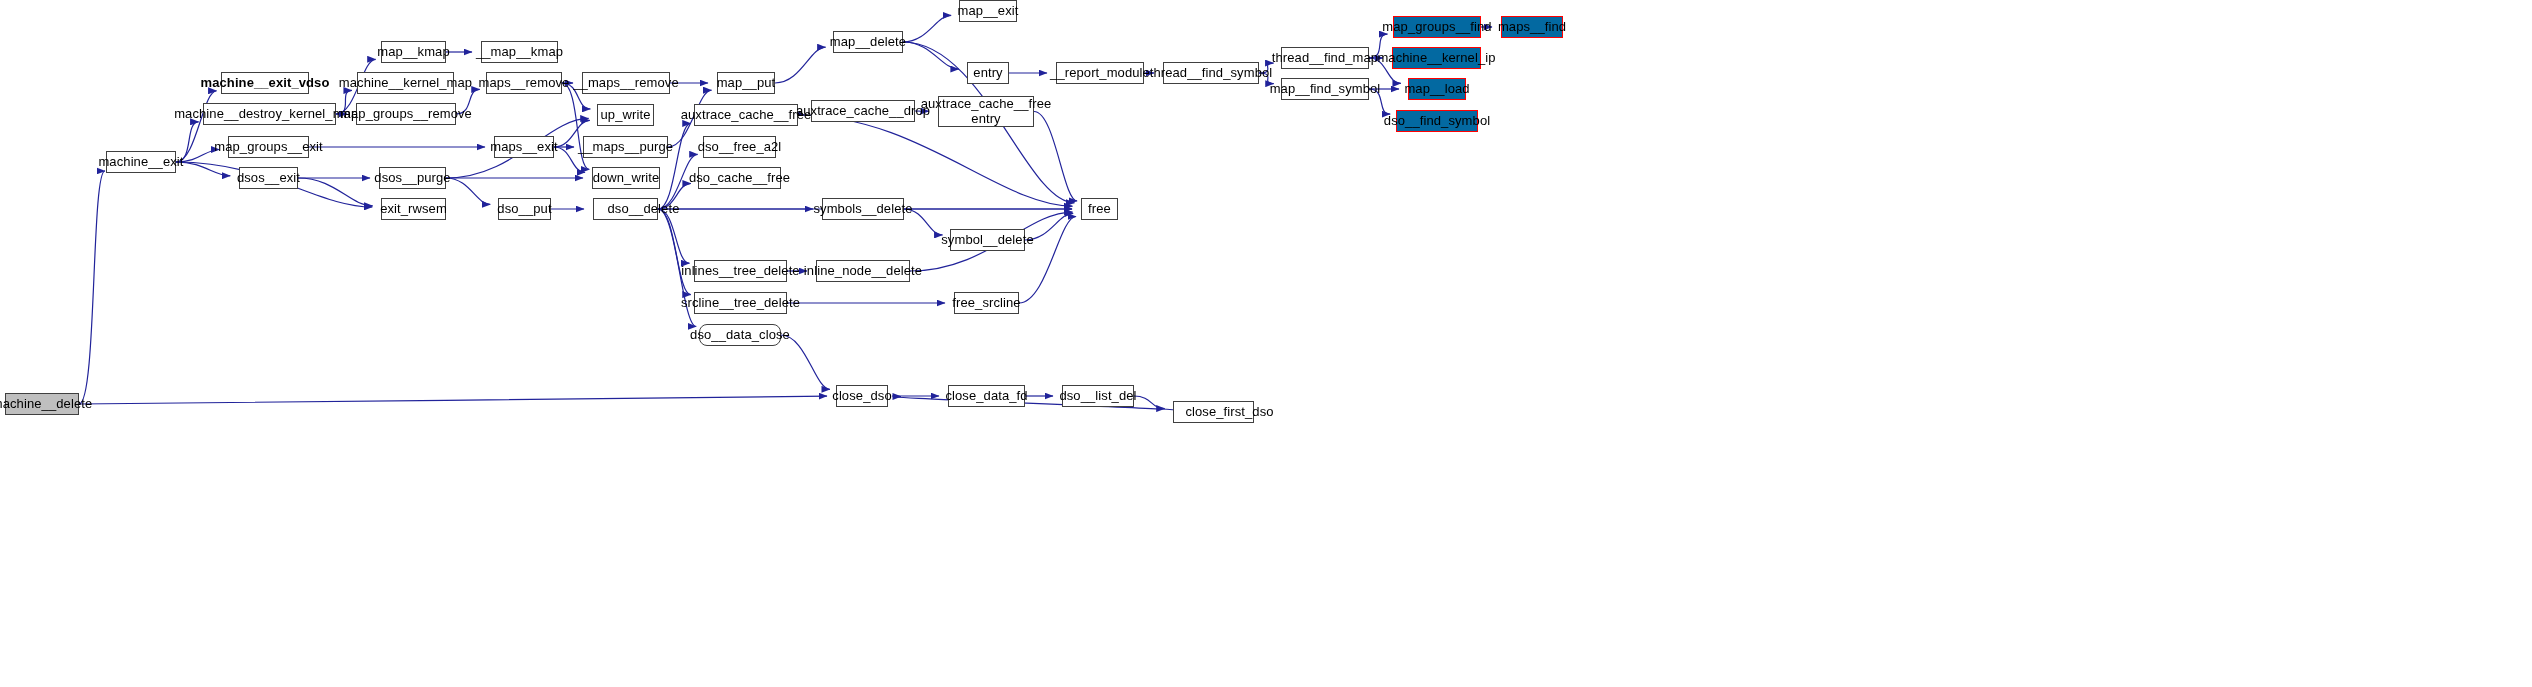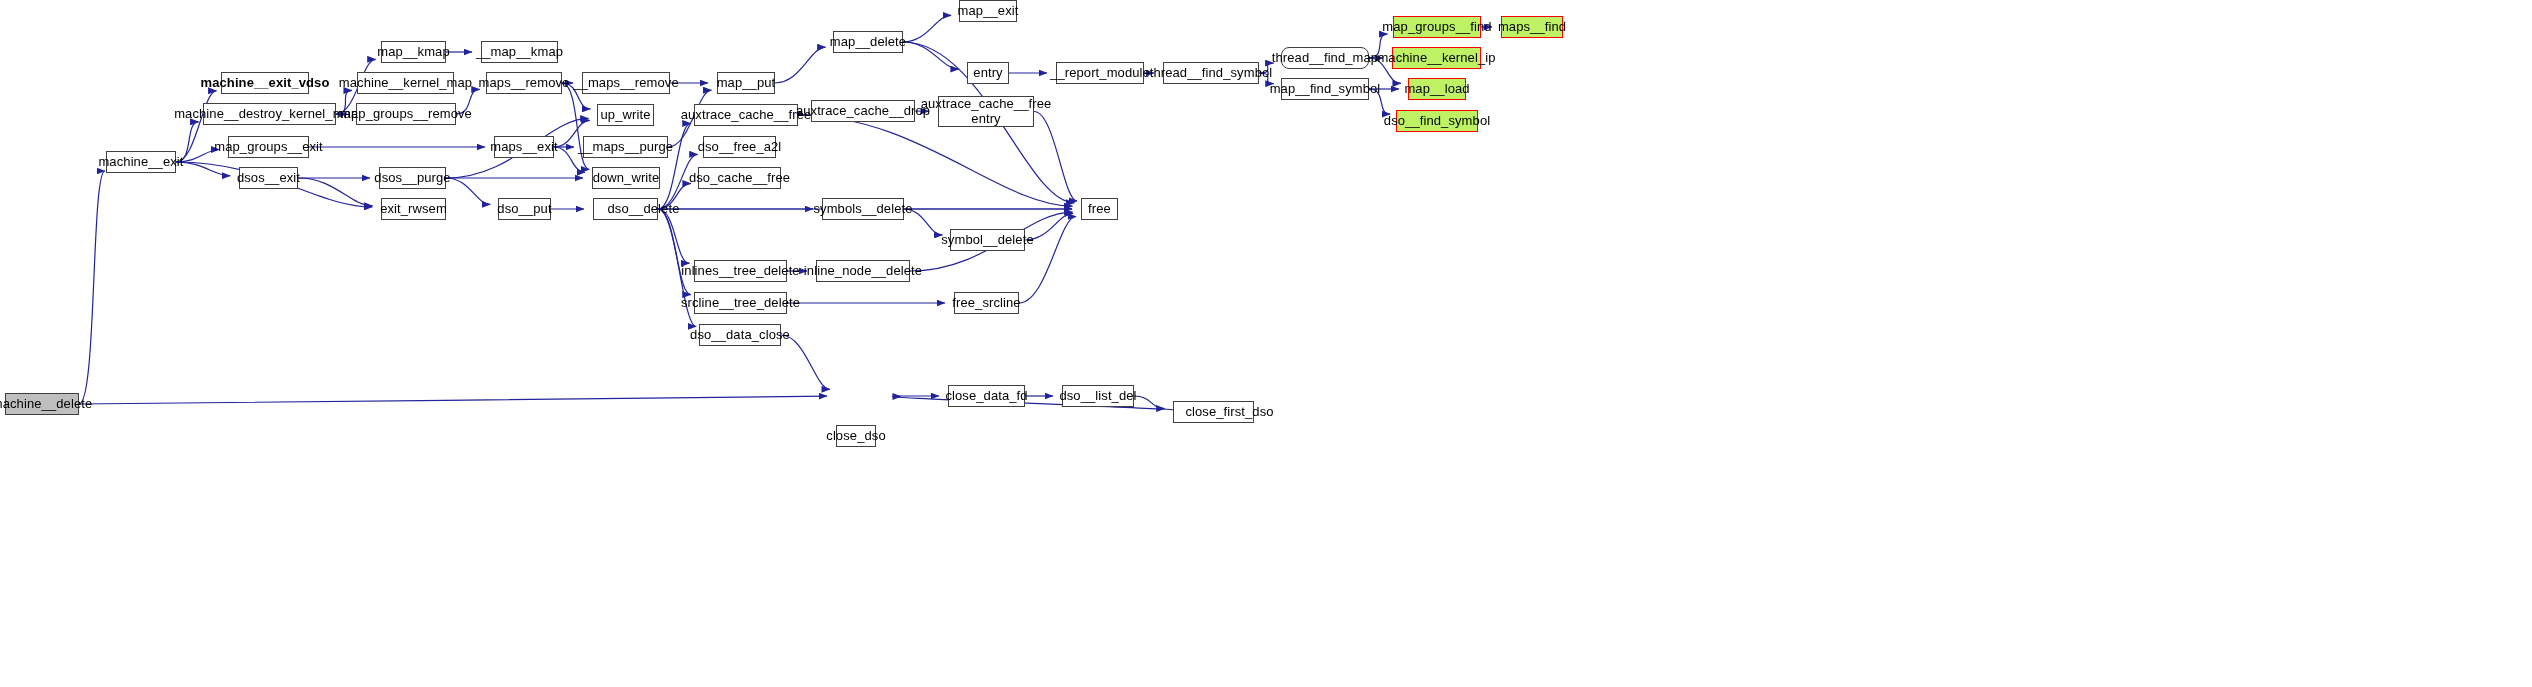--- a/index.html
+++ b/index.html
@@ -28,21 +28,21 @@
     white-space:pre;
     text-align:center;
     z-index:3;
   }
   .node.root{
     background:#bfbfbf;
     border:1px solid #404040;
   }
   .node.ext{
     border:1px solid #ff0000;
-    background:#bef264;
+    background:#0369a1;
   }
   .node.two-line{ line-height:1.15; }
 </style>
 </head>
 <body>
 
 <div id="graph">
   <svg id="edges" xmlns="http://www.w3.org/2000/svg">
     <defs>
       <marker id="arrow" markerWidth="9" markerHeight="7" refX="8.5" refY="3.5" orient="auto" markerUnits="userSpaceOnUse">
@@ -137,39 +137,39 @@
       <div class="node" style="left: 597px; top: 104px; width: 57px; height: 22px;">up_write</div>
       <div class="node" style="left: 583px; top: 136px; width: 85px; height: 22px;">__maps__purge</div>
       <div class="node" style="left: 592px; top: 167px; width: 68px; height: 22px;">down_write</div>
       <div class="node" style="left: 593px; top: 198px; width: 65px; height: 22px; padding-left: 36px;">dso__delete</div>
       <div class="node" style="left: 717px; top: 72px; width: 58px; height: 22px;">map__put</div>
       <div class="node" style="left: 694px; top: 104px; width: 104px; height: 22px;">auxtrace_cache__free</div>
       <div class="node" style="left: 703px; top: 136px; width: 73px; height: 22px;">dso__free_a2l</div>
       <div class="node" style="left: 698px; top: 167px; width: 83px; height: 22px;">dso_cache__free</div>
       <div class="node" style="left: 694px; top: 260px; width: 93px; height: 22px;">inlines__tree_delete</div>
       <div class="node" style="left: 694px; top: 292px; width: 93px; height: 22px;">srcline__tree_delete</div>
-      <div class="node" style="left: 699px; top: 324px; width: 82px; height: 22px;">dso__data_close</div>
+      <div class="node" style="left: 699px; top: 324px; width: 82px; height: 22px; border-radius: 8px;">dso__data_close</div>
       <div class="node" style="left: 833px; top: 31px; width: 70px; height: 22px;">map__delete</div>
       <div class="node" style="left: 811px; top: 100px; width: 104px; height: 22px;">auxtrace_cache__drop</div>
       <div class="node" style="left: 822px; top: 198px; width: 82px; height: 22px;">symbols__delete</div>
       <div class="node" style="left: 816px; top: 260px; width: 94px; height: 22px;">inline_node__delete</div>
-      <div class="node" style="left: 836px; top: 385px; width: 40px; height: 22px; margin-top: 40px;">close_dso</div>
+      <div class="node" style="left: 836px; top: 385px; width: 52px; height: 22px;">close_dso</div>
       <div class="node" style="left: 959px; top: 0px; width: 58px; height: 22px;">map__exit</div>
       <div class="node" style="left: 967px; top: 62px; width: 42px; height: 22px;">entry</div>
       <div class="node two-line" style="left: 938px; top: 96px; width: 96px; height: 31px;">auxtrace_cache__free
 entry</div>
       <div class="node" style="left: 950px; top: 229px; width: 75px; height: 22px;">symbol__delete</div>
       <div class="node" style="left: 954px; top: 292px; width: 65px; height: 22px;">free_srcline</div>
       <div class="node" style="left: 948px; top: 385px; width: 77px; height: 22px;">close_data_fd</div>
       <div class="node" style="left: 1081px; top: 198px; width: 37px; height: 22px;">free</div>
       <div class="node" style="left: 1056px; top: 62px; width: 88px; height: 22px;">__report_module</div>
       <div class="node" style="left: 1062px; top: 385px; width: 72px; height: 22px;">dso__list_del</div>
       <div class="node" style="left: 1163px; top: 62px; width: 96px; height: 22px;">thread__find_symbol</div>
       <div class="node" style="left: 1173px; top: 401px; width: 81px; height: 22px; padding-left: 32px;">close_first_dso</div>
-      <div class="node" style="left: 1281px; top: 47px; width: 88px; height: 22px; border-radius: 8px;">thread__find_map</div>
+      <div class="node" style="left: 1281px; top: 47px; width: 88px; height: 22px;">thread__find_map</div>
       <div class="node" style="left: 1281px; top: 78px; width: 88px; height: 22px;">map__find_symbol</div>
       <div class="node ext" style="left: 1393px; top: 16px; width: 88px; height: 22px;">map_groups__find</div>
       <div class="node ext" style="left: 1392px; top: 47px; width: 89px; height: 22px;">machine__kernel_ip</div>
       <div class="node ext" style="left: 1408px; top: 78px; width: 58px; height: 22px;">map__load</div>
       <div class="node ext" style="left: 1396px; top: 110px; width: 82px; height: 22px;">dso__find_symbol</div>
       <div class="node ext" style="left: 1501px; top: 16px; width: 62px; height: 22px;">maps__find</div>
     </div>
 </div>
 
 </body></html>

